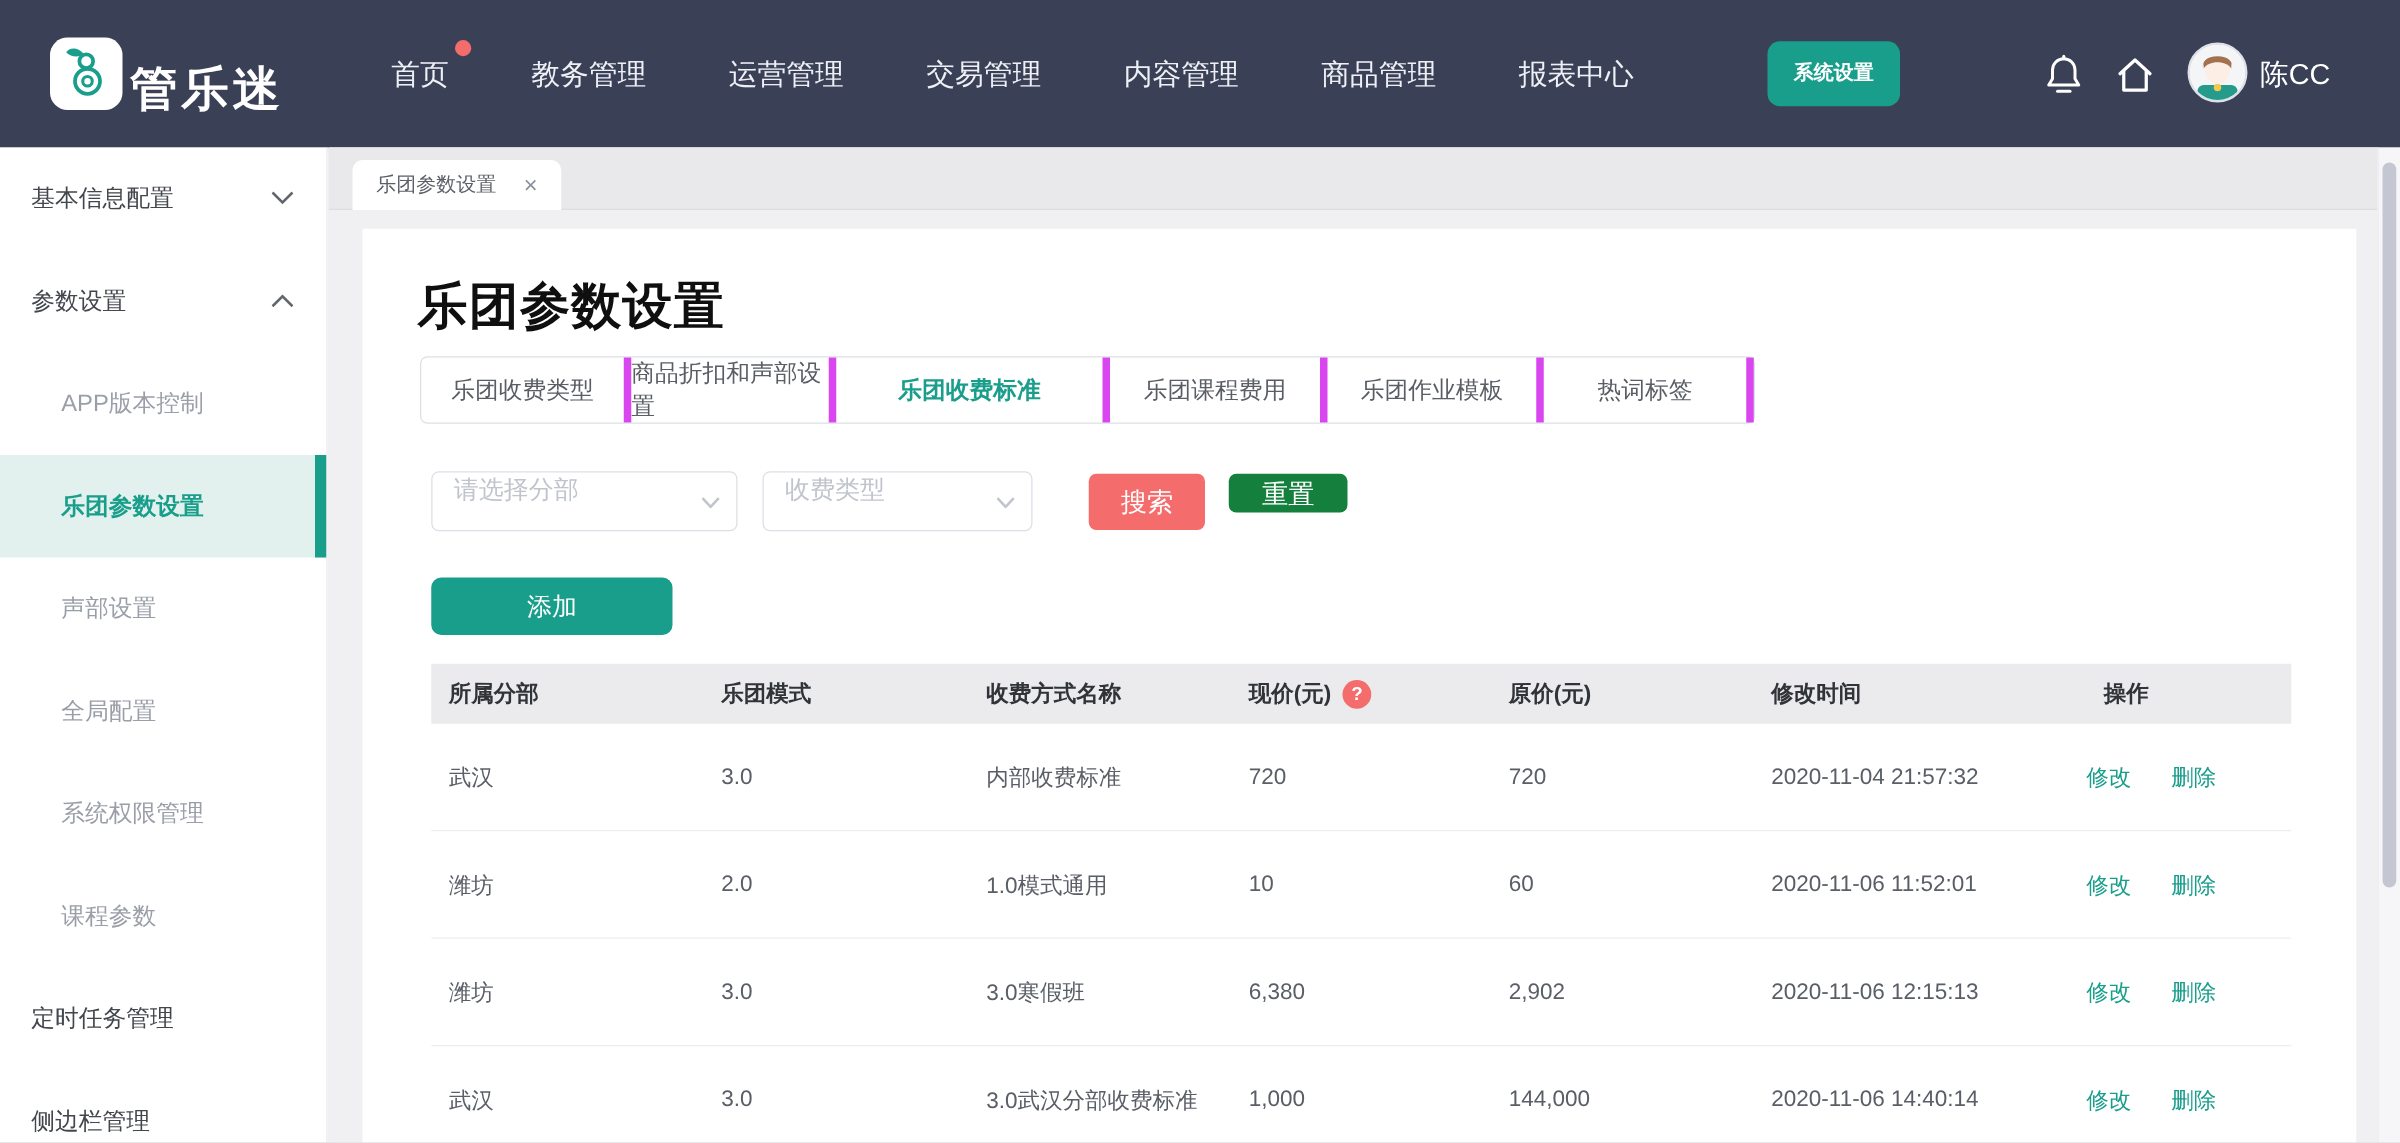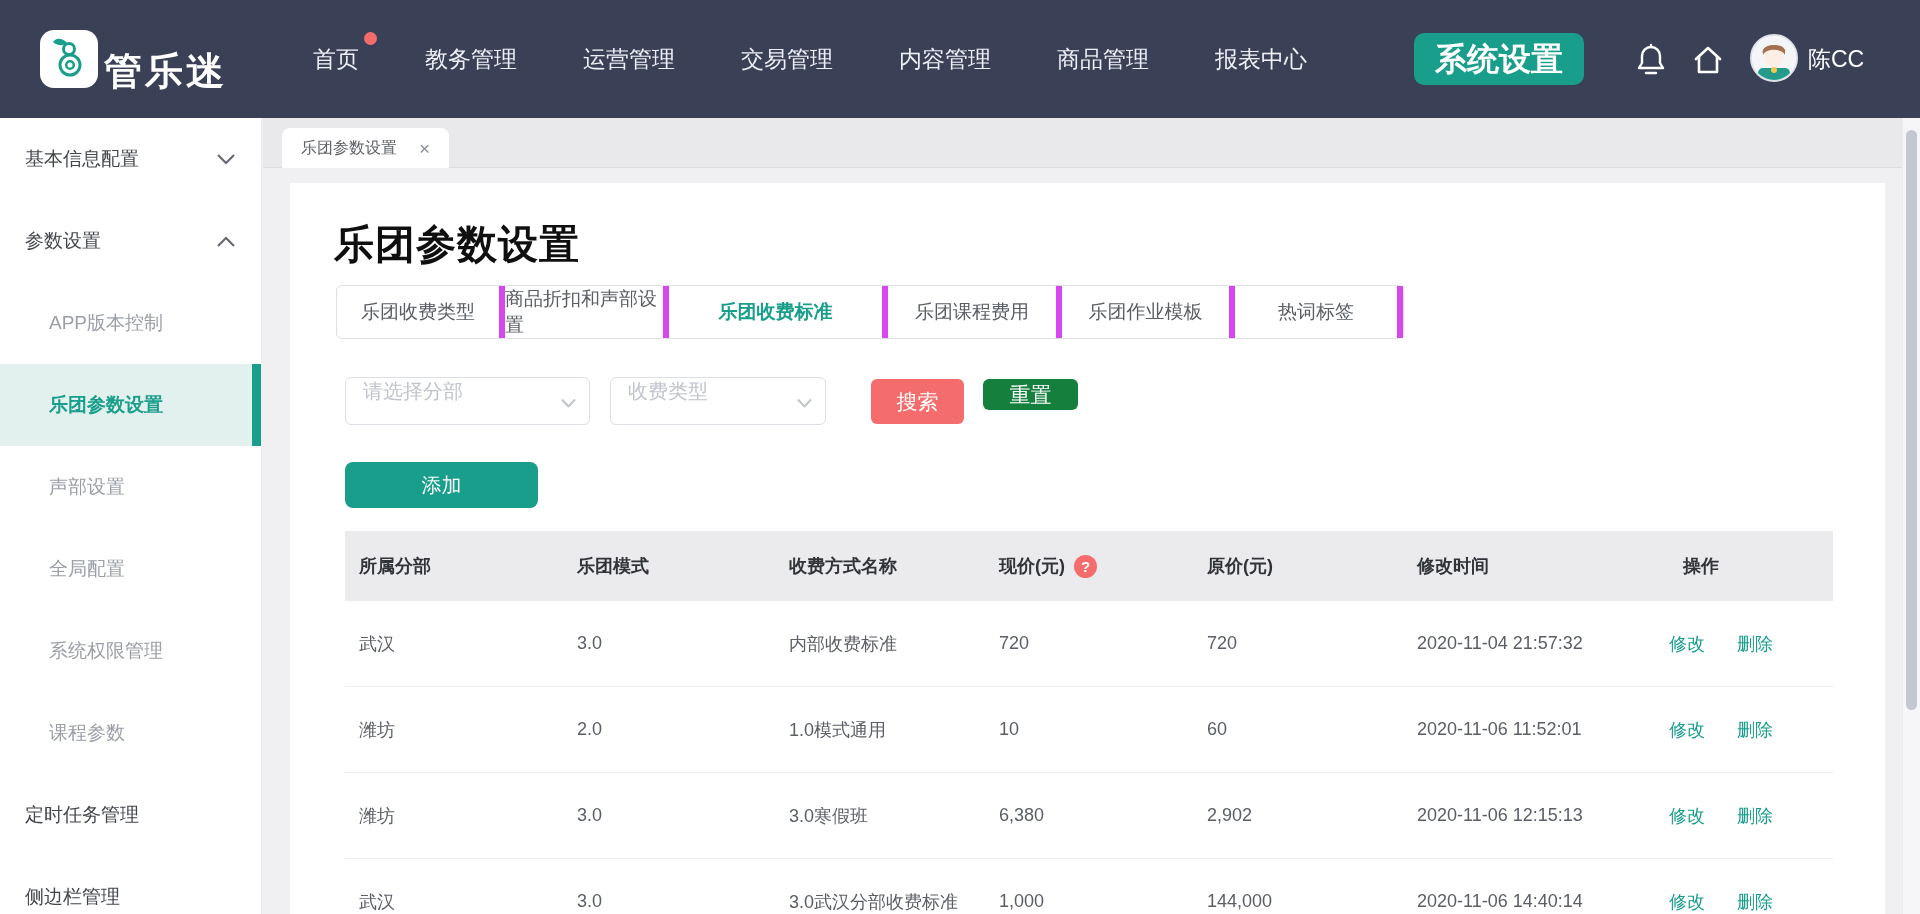--- a/index.html
+++ b/index.html
@@ -8,21 +8,21 @@
     position:relative; width:1920px; height:914px; overflow:hidden;
     background:#f0f0f2; font-family:"Liberation Sans", sans-serif;
   }
   
   .navbar{position:absolute;top:0;left:0;width:1920px;height:118px;background:#3a4056;}
   .logo{position:absolute;left:40px;top:30px;width:58px;height:58px;background:#fff;border-radius:14px;display:flex;align-items:center;justify-content:center;cursor:pointer;}
   .brand{position:absolute;left:104px;top:12px;height:118px;display:flex;align-items:center;color:#fff;font-size:38px;font-weight:bold;letter-spacing:3px;cursor:pointer;}
   .nav-items{position:absolute;left:313px;top:0;height:118px;display:flex;align-items:center;gap:66px;}
   .nav-item{color:#eef0f6;font-size:23px;position:relative;cursor:pointer;white-space:nowrap;}
   .nav-item .dot{position:absolute;top:-12px;right:-18px;width:13px;height:13px;border-radius:50%;background:#f56c6c;}
-  .nav-active{margin-left:41px;background:#1a9e8c;color:#fff;font-size:32px;font-weight:bold;height:52px;line-height:52px;padding:0 21px;border-radius:10px;cursor:pointer;}
+  .nav-active{margin-left:41px;background:#1a9e8c;color:#fff;font-size:16px;font-weight:bold;height:52px;line-height:52px;padding:0 21px;border-radius:10px;cursor:pointer;}
   .icon-bell{position:absolute;left:1636px;top:43px;cursor:pointer;}
   .icon-home{position:absolute;left:1692px;top:45px;cursor:pointer;}
   .avatar{position:absolute;left:1750px;top:34px;width:48px;height:48px;border-radius:50%;background:#fff;overflow:hidden;border:2px solid #dfe1e8;cursor:pointer;}
   .user-name{position:absolute;left:1808px;top:0;height:118px;display:flex;align-items:center;color:#fff;font-size:23px;cursor:pointer;}
   
   .sidebar{position:absolute;left:0;top:118px;width:262px;height:796px;background:#fff;border-right:1px solid #ececee;z-index:2;}
   .side-item{height:82px;display:flex;align-items:center;font-size:19px;color:#43464c;padding-left:25px;position:relative;cursor:pointer;}
   .side-item.sub{padding-left:49px;color:#9a9ea8;}
   .side-item.active{color:#1a9e8c;font-weight:bold;background:#e2f1ed;border-right:9px solid #1a9e8c;}
   .side-item .chev{position:absolute;right:26px;top:50%;transform:translateY(-50%);}
@@ -45,21 +45,21 @@
   .select .arr{position:absolute;right:13px;top:50%;transform:translateY(-50%);}
   .select1{left:55px;top:194px;width:245px;}
   .select2{left:320px;top:194px;width:216px;}
   .btn{position:absolute;color:#fff;border:none;border-radius:6px;display:flex;align-items:center;justify-content:center;cursor:pointer;font-family:inherit;}
   .btn-search{left:581px;top:196px;width:93px;height:45px;background:#f56c6c;font-size:21px;}
   .btn-reset{left:693px;top:196px;width:95px;height:31px;background:#15803d;font-size:21px;}
   .btn-add{left:55px;top:279px;width:193px;height:46px;background:#1a9e8c;border-radius:8px;font-size:20px;font-family:Liberation Mono, monospace;}
   
   .table{position:absolute;left:55px;top:348px;width:1488px;}
   .thead,.tr{display:grid;grid-template-columns:218px 212px 210px 208px 210px 252px 178px;align-items:center;}
-  .thead{height:70px;background:#ebebed;font-size:18px;font-weight:bold;color:#303338;}
+  .thead{height:48px;background:#ebebed;font-size:18px;font-weight:bold;color:#303338;}
   .th{padding-left:14px;display:flex;align-items:center;gap:9px;}
   .th.op{padding-left:28px;}
   .badge{width:23px;height:23px;border-radius:50%;background:#f56c6c;color:#fff;font-size:15px;display:flex;align-items:center;justify-content:center;font-weight:bold;cursor:pointer;flex:0 0 auto;}
   .tr{height:86px;border-bottom:1px solid #eceef3;font-size:18px;color:#5a5e66;}
   .td{padding-left:14px;}
   .td.actions{display:flex;gap:32px;}
   .action{color:#1a9e8c;cursor:pointer;text-decoration:none;font-size:18px;}
   
   .scroll-track{position:absolute;right:0;top:118px;width:18px;height:796px;background:#f6f6f8;border-left:1px solid #ebebee;z-index:3;}
   .scroll-thumb{position:absolute;left:3px;top:12px;width:11px;height:580px;background:#c4c7d2;border-radius:7px;cursor:pointer;}

